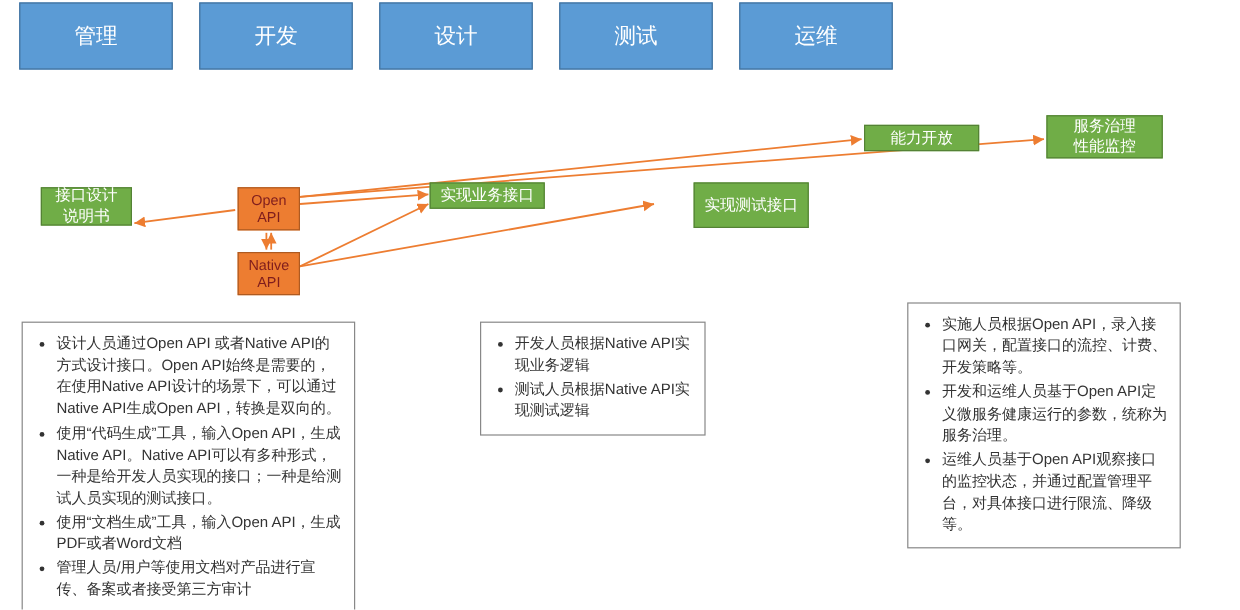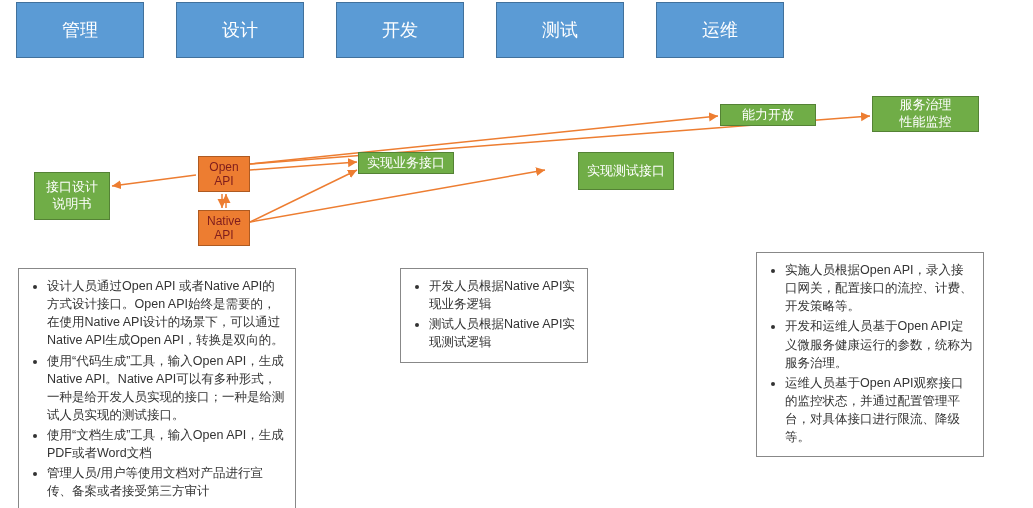--- a/index.html
+++ b/index.html
@@ -1,58 +1,58 @@
 <!DOCTYPE html>
 <html><head>
 <meta charset="utf-8">
 <style>
 *{box-sizing:border-box;margin:0;padding:0}
 body{font-family:"Microsoft YaHei",Arial,sans-serif;font-size:13px;background:#fff;width:1033px;height:508px;position:relative;overflow:hidden}
-.top-tabs{display:flex;gap:32px;padding:0 16px;position:absolute;top:2px;left:0;width:100%}
+.top-tabs{display:flex;gap:22px;padding:0 16px;position:absolute;top:2px;left:0;width:100%}
 .tab{background:#5B9BD5;color:#fff;width:128px;height:56px;display:flex;align-items:center;justify-content:center;font-size:18px;border:1px solid #41719C}
 .green-box{position:absolute;background:#70AD47;color:#fff;font-size:13px;display:flex;align-items:center;justify-content:center;text-align:center;border:1px solid #548235;padding:2px 6px;line-height:1.3}
 .orange-box{position:absolute;background:#ED7D31;color:#7f1d1d;font-size:12px;display:flex;align-items:center;justify-content:center;text-align:center;border:1px solid #AE5A21;width:52px;height:36px;line-height:1.2}
 .text-panel{position:absolute;border:1px solid #888;padding:8px 10px 8px 6px;font-size:12.5px;color:#333;line-height:1.45}
 .text-panel ul{list-style:disc;padding-left:22px}
 .text-panel li{margin-bottom:2px}
 svg.lines{position:absolute;top:0;left:0;width:1033px;height:508px;pointer-events:none}
 </style>
 </head>
 <body>
 
 <div class="top-tabs">
   <div class="tab">管理</div>
+  <div class="tab">开发</div>
   <div class="tab">设计</div>
-  <div class="tab">开发</div>
   <div class="tab">测试</div>
   <div class="tab">运维</div>
 </div>
 
 <svg class="lines">
   <defs>
     <marker id="ah" markerWidth="8" markerHeight="8" refX="6" refY="3" orient="auto">
       <path d="M0,0 L6,3 L0,6 Z" fill="#ED7D31"></path>
     </marker>
   </defs>
   <line x1="196" y1="175" x2="112" y2="186" stroke="#ED7D31" stroke-width="1.5" marker-end="url(#ah)"></line>
   <line x1="250" y1="170" x2="357" y2="162" stroke="#ED7D31" stroke-width="1.5" marker-end="url(#ah)"></line>
   <line x1="250" y1="222" x2="357" y2="170" stroke="#ED7D31" stroke-width="1.5" marker-end="url(#ah)"></line>
   <line x1="250" y1="222" x2="545" y2="170" stroke="#ED7D31" stroke-width="1.5" marker-end="url(#ah)"></line>
   <line x1="250" y1="164" x2="718" y2="116" stroke="#ED7D31" stroke-width="1.5" marker-end="url(#ah)"></line>
   <line x1="250" y1="164" x2="870" y2="116" stroke="#ED7D31" stroke-width="1.5" marker-end="url(#ah)"></line>
   <line x1="222" y1="194" x2="222" y2="208" stroke="#ED7D31" stroke-width="1.5" marker-end="url(#ah)"></line>
   <line x1="226" y1="208" x2="226" y2="194" stroke="#ED7D31" stroke-width="1.5" marker-end="url(#ah)"></line>
 </svg>
 
-<div class="green-box" style="left: 34px; top: 172px; width: 76px; height: 48px; white-space: pre-line;">接口设计
+<div class="green-box" style="left: 34px; top: 156px; width: 76px; height: 32px; white-space: pre-line;">接口设计
 说明书</div>
 <div class="green-box" style="left:358px;top:152px;width:96px;height:22px">实现业务接口</div>
 <div class="green-box" style="left:578px;top:152px;width:96px;height:38px">实现测试接口</div>
 <div class="green-box" style="left:720px;top:104px;width:96px;height:22px">能力开放</div>
-<div class="green-box" style="left: 872px; top: 96px; width: 107px; height: 36px; white-space: pre-line;">服务治理
+<div class="green-box" style="left: 872px; top: 96px; width: 97px; height: 36px; white-space: pre-line;">服务治理
 性能监控</div>
 
 <div class="orange-box" style="left: 198px; top: 156px; white-space: pre-line;">Open
 API</div>
 <div class="orange-box" style="left: 198px; top: 210px; white-space: pre-line;">Native
 API</div>
 
 <div class="text-panel" style="left:18px;top:268px;width:278px">
   <ul>
     <li>设计人员通过Open API 或者Native API的方式设计接口。Open API始终是需要的，在使用Native API设计的场景下，可以通过Native API生成Open API，转换是双向的。</li>

